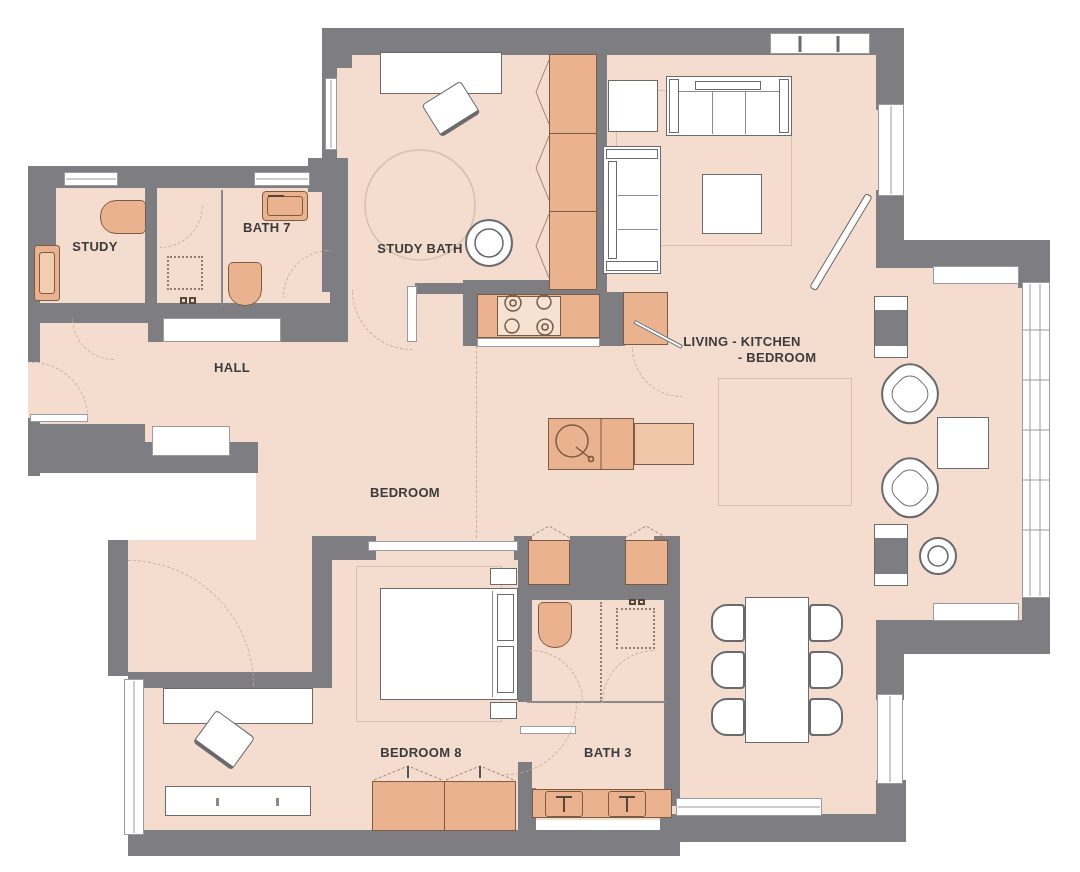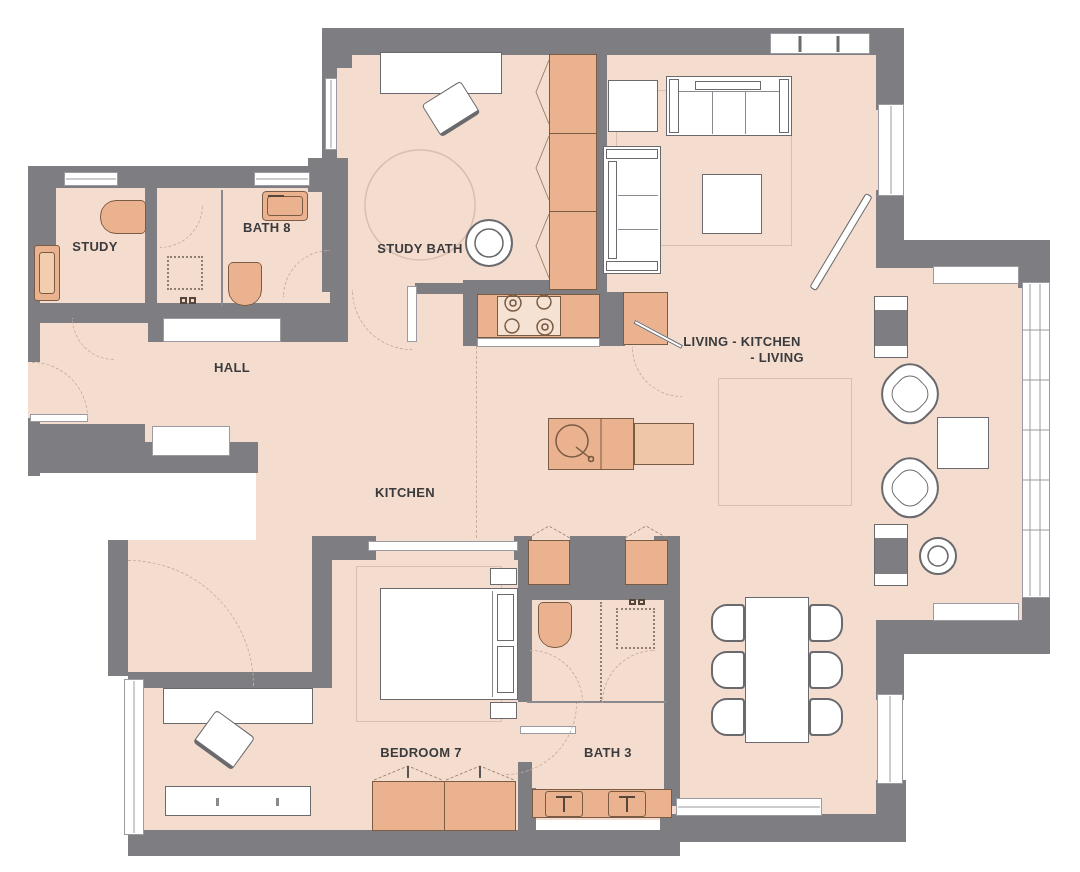--- a/index.html
+++ b/index.html
@@ -302,22 +302,22 @@
       <rect x="181" y="298" width="5" height="5"></rect>
       <rect x="190" y="298" width="5" height="5"></rect>
       <rect x="630" y="600" width="5" height="4"></rect>
       <rect x="639" y="600" width="5" height="4"></rect>
     </g>
 
     <line x1="601" y1="419" x2="601" y2="469" stroke="#7a5c44" stroke-width="1"></line>
   </svg>
 
   <div class="abs lbl" style="left:95px;top:247px">STUDY</div>
-  <div class="abs lbl" style="left:267px;top:228px">BATH 8</div>
+  <div class="abs lbl" style="left:267px;top:228px">BATH 7</div>
   <div class="abs lbl" style="left:232px;top:368px">HALL</div>
   <div class="abs lbl" style="left:420px;top:249px">STUDY BATH</div>
-  <div class="abs lbl" style="left:405px;top:493px">KITCHEN</div>
+  <div class="abs lbl" style="left:405px;top:493px">BEDROOM</div>
   <div class="abs lbl" style="left:742px;top:342px">LIVING - KITCHEN</div>
-  <div class="abs lbl" style="left:777px;top:358px">- LIVING</div>
-  <div class="abs lbl" style="left:421px;top:753px">BEDROOM 7</div>
+  <div class="abs lbl" style="left:777px;top:358px">- BEDROOM</div>
+  <div class="abs lbl" style="left:421px;top:753px">BEDROOM 8</div>
   <div class="abs lbl" style="left:608px;top:753px">BATH 3</div>
 
 </div>
 
 </body></html>

